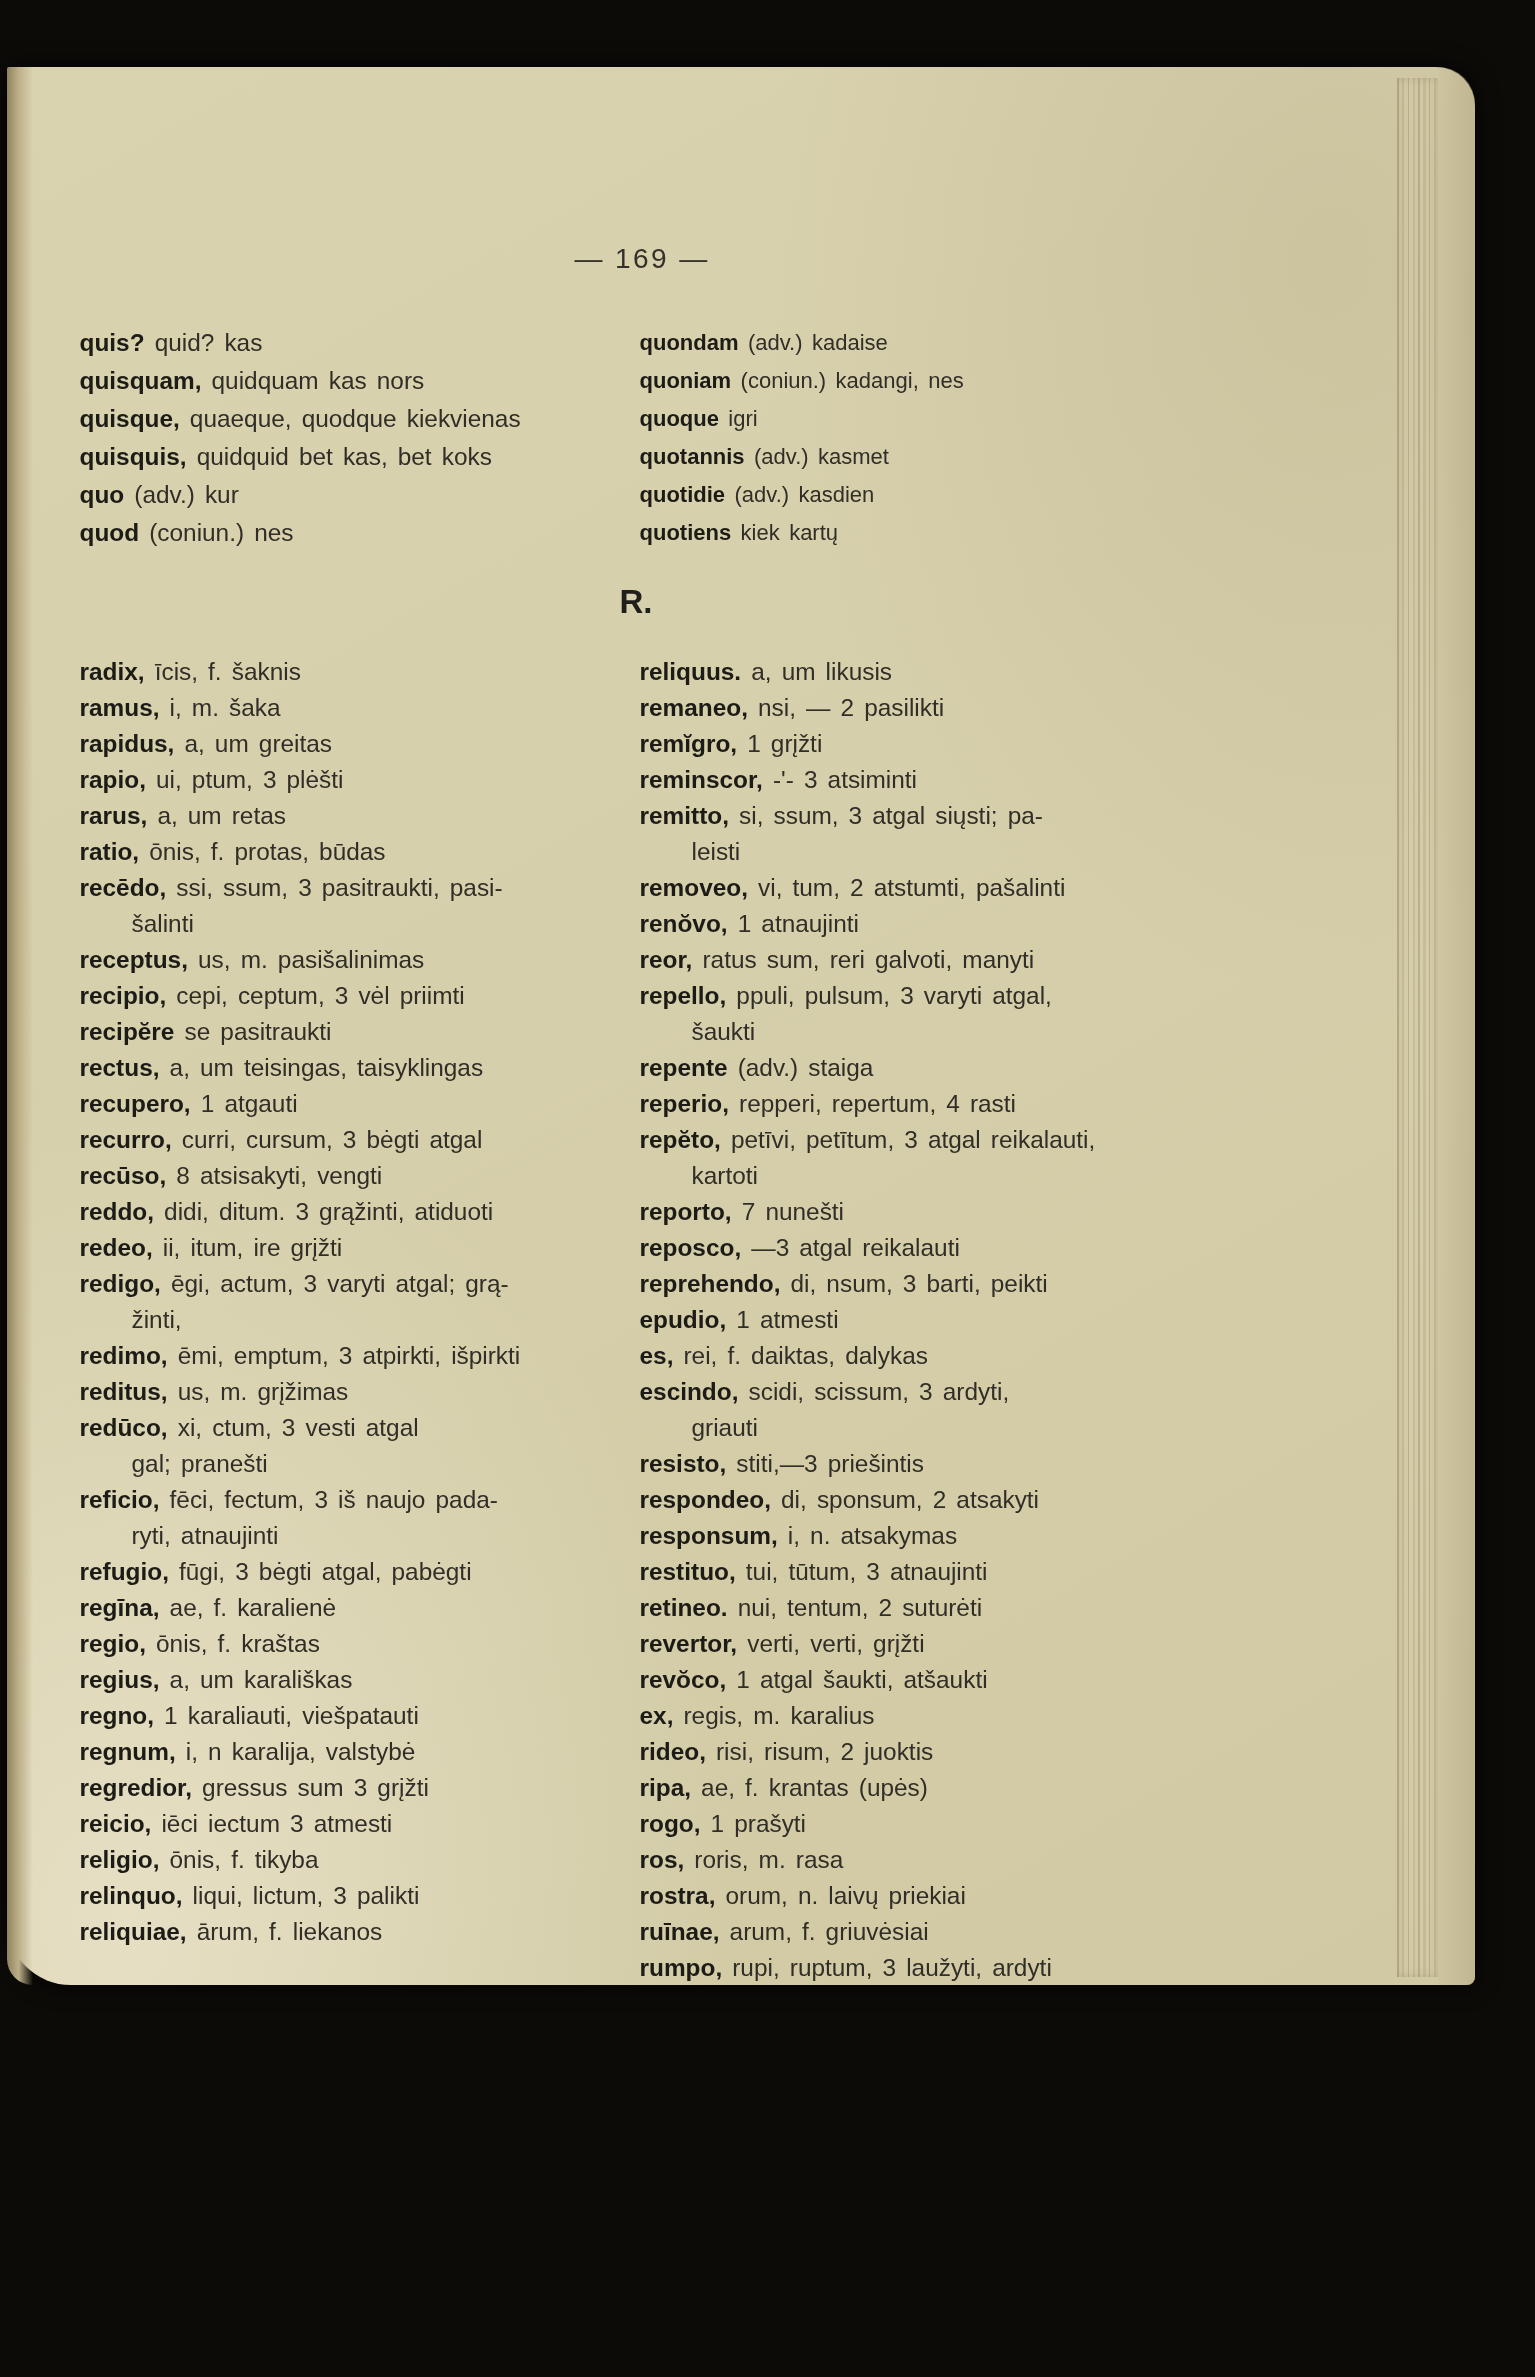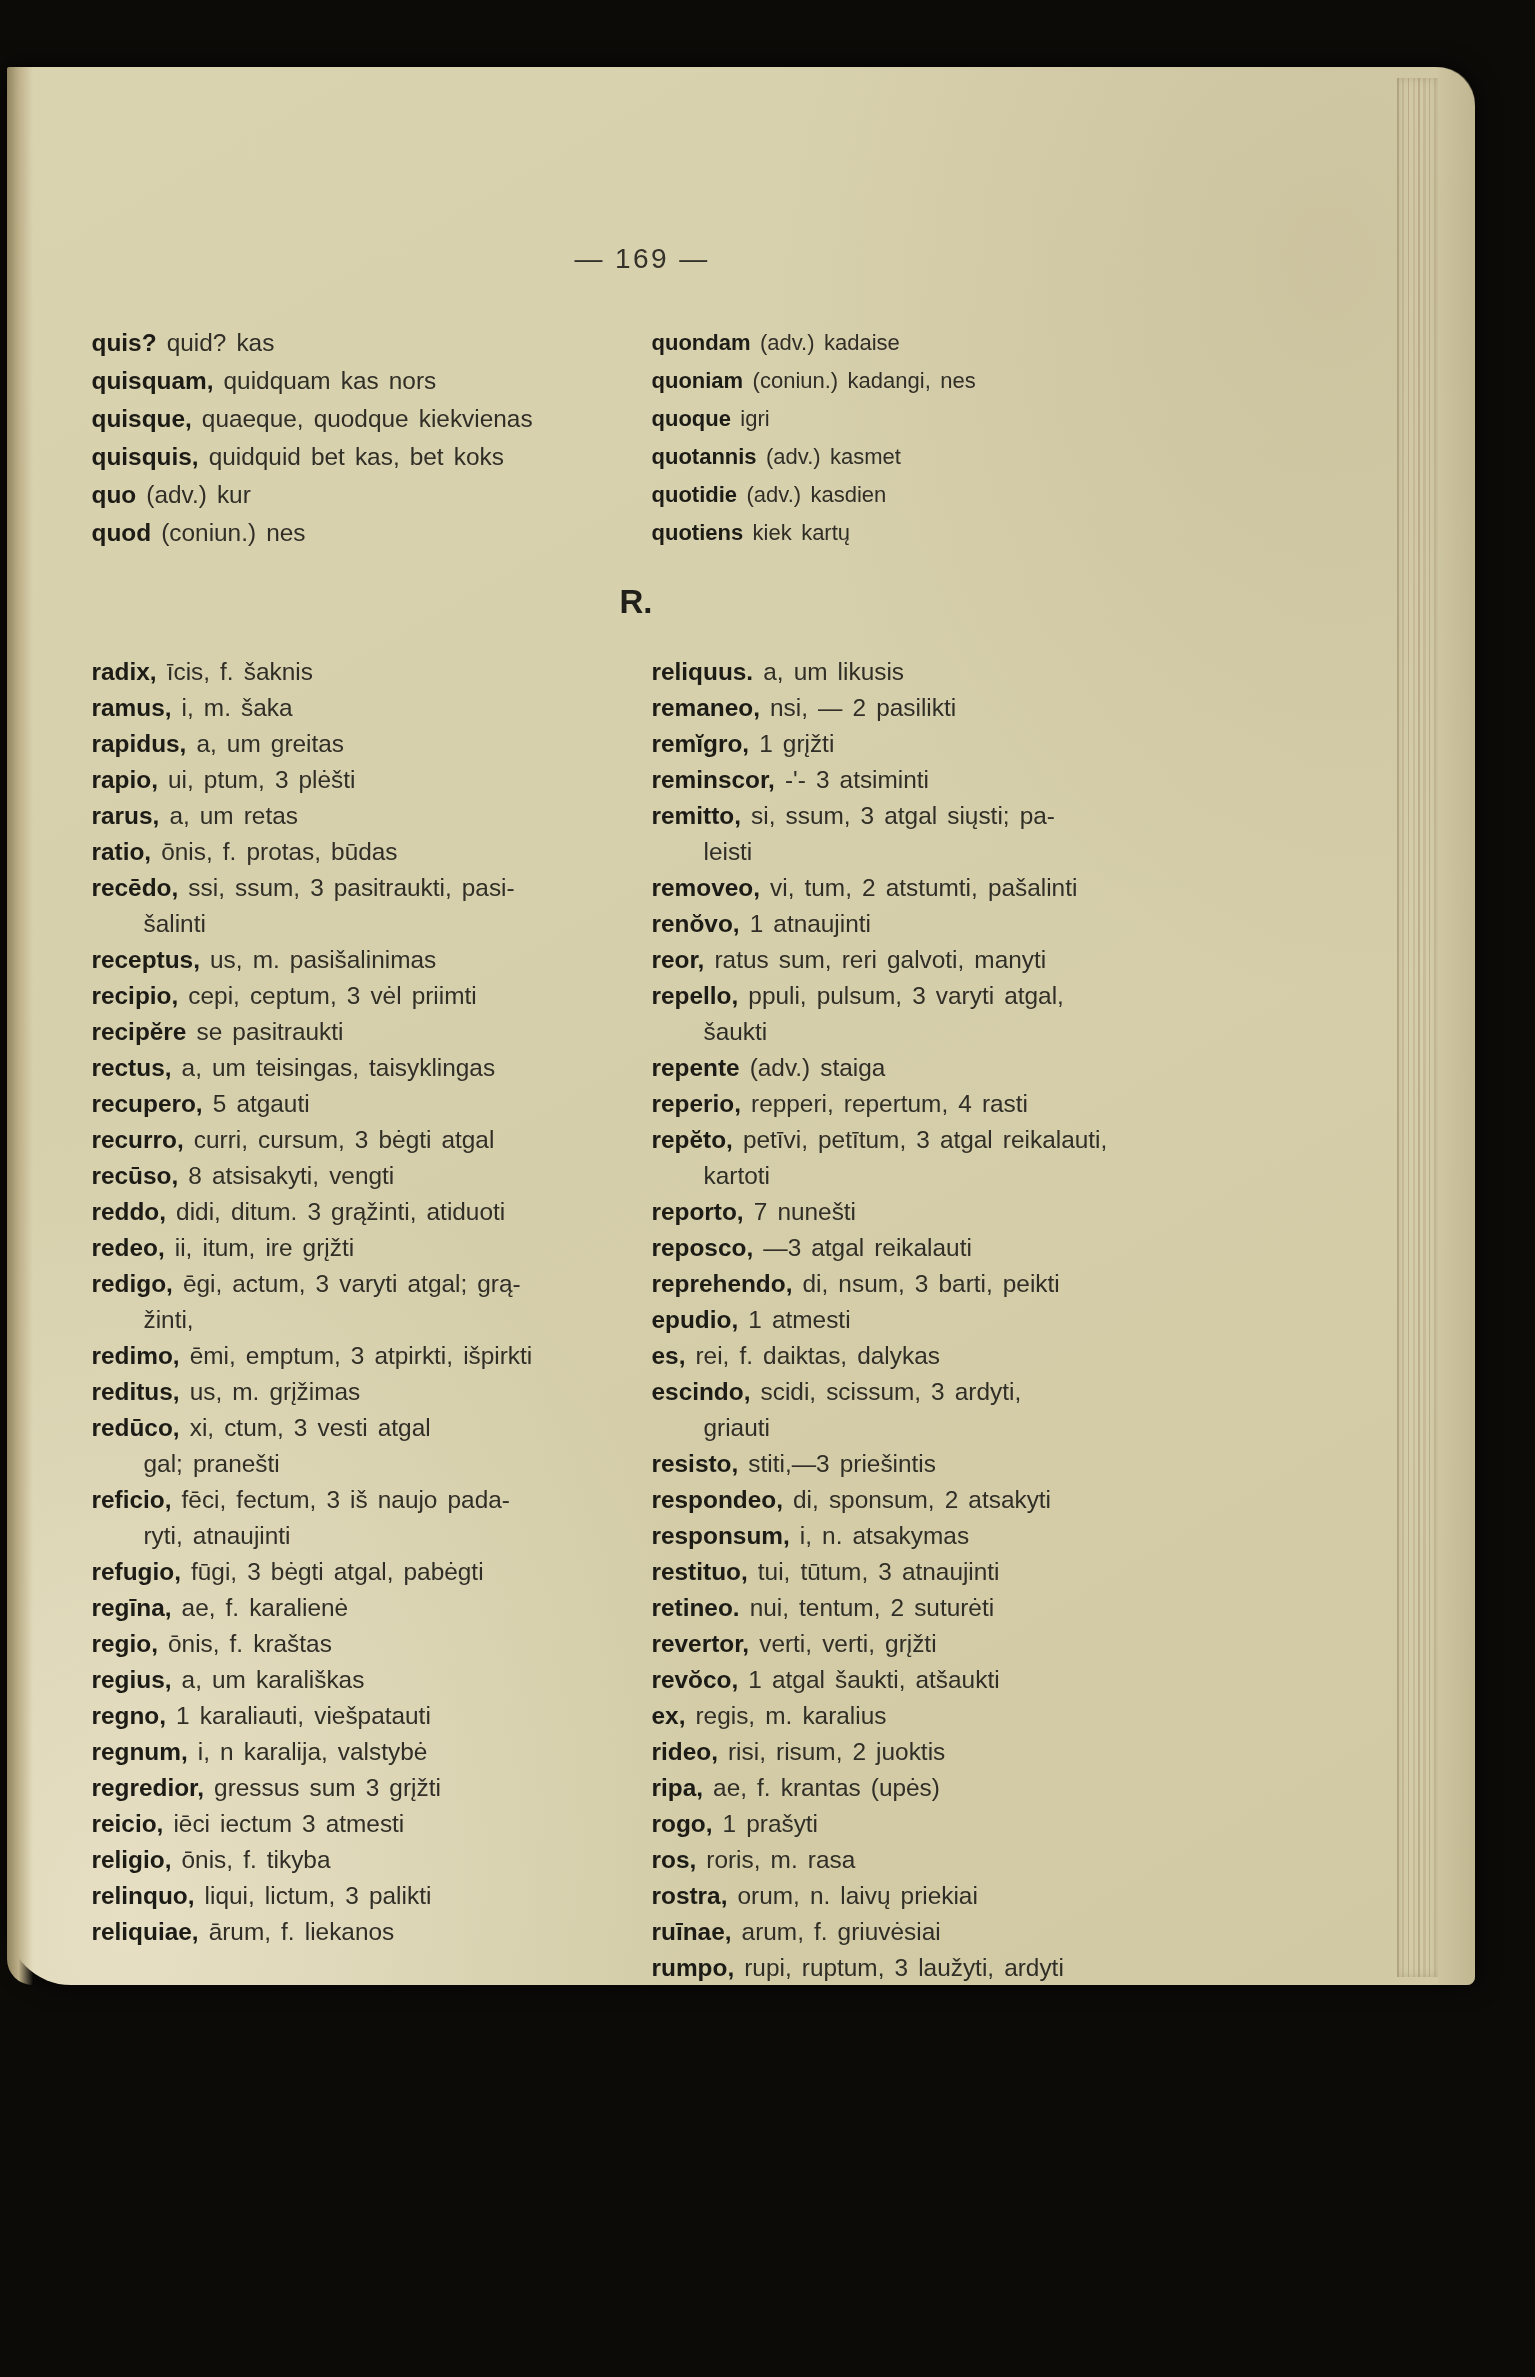--- a/index.html
+++ b/index.html
@@ -49,21 +49,20 @@
   .section-letter {
     position:absolute; top:516px; left:0; width:1259px;
     text-align:center;
     font-size:33px; font-weight:700;
     color:#211f19;
   }
   .col {
     position:absolute;
     color:#302e26;
     word-spacing:3.3px;
-    margin-left:12px;
   }
   .q-left  { left:73px;  top:257px; font-size:24.4px; line-height:38px; width:542px; }
   .q-right { left:633px; top:257px; font-size:22px; line-height:38px; width:603px; }
   .r-left  { left:73px;  top:587px; font-size:24.4px; line-height:36px; width:546px; }
   .r-right { left:633px; top:587px; font-size:24.4px; line-height:36px; width:607px; }
   .entry-line { white-space:nowrap; }
   .entry-line.cont { padding-left:52px; }
   .headword { font-weight:700; color:#1c1b15; }
 </style>
 </head>
@@ -102,21 +101,21 @@
         <div class="entry-line"><span class="headword">rapidus,</span> <span class="entry-rest">a, um greitas</span></div>
         <div class="entry-line"><span class="headword">rapio,</span> <span class="entry-rest">ui, ptum, 3 plėšti</span></div>
         <div class="entry-line"><span class="headword">rarus,</span> <span class="entry-rest">a, um retas</span></div>
         <div class="entry-line"><span class="headword">ratio,</span> <span class="entry-rest">ōnis, f. protas, būdas</span></div>
         <div class="entry-line"><span class="headword">recēdo,</span> <span class="entry-rest">ssi, ssum, 3 pasitraukti, pasi-</span></div>
         <div class="entry-line cont"><span class="entry-rest">šalinti</span></div>
         <div class="entry-line"><span class="headword">receptus,</span> <span class="entry-rest">us, m. pasišalinimas</span></div>
         <div class="entry-line"><span class="headword">recipio,</span> <span class="entry-rest">cepi, ceptum, 3 vėl priimti</span></div>
         <div class="entry-line"><span class="headword">recipĕre</span> <span class="entry-rest">se pasitraukti</span></div>
         <div class="entry-line"><span class="headword">rectus,</span> <span class="entry-rest">a, um teisingas, taisyklingas</span></div>
-        <div class="entry-line"><span class="headword">recupero,</span> <span class="entry-rest">5 atgauti</span></div>
+        <div class="entry-line"><span class="headword">recupero,</span> <span class="entry-rest">1 atgauti</span></div>
         <div class="entry-line"><span class="headword">recurro,</span> <span class="entry-rest">curri, cursum, 3 bėgti atgal</span></div>
         <div class="entry-line"><span class="headword">recūso,</span> <span class="entry-rest">8 atsisakyti, vengti</span></div>
         <div class="entry-line"><span class="headword">reddo,</span> <span class="entry-rest">didi, ditum. 3 grąžinti, atiduoti</span></div>
         <div class="entry-line"><span class="headword">redeo,</span> <span class="entry-rest">ii, itum, ire grįžti</span></div>
         <div class="entry-line"><span class="headword">redigo,</span> <span class="entry-rest">ēgi, actum, 3 varyti atgal; grą-</span></div>
         <div class="entry-line cont"><span class="entry-rest">žinti,</span></div>
         <div class="entry-line"><span class="headword">redimo,</span> <span class="entry-rest">ēmi, emptum, 3 atpirkti, išpirkti</span></div>
         <div class="entry-line"><span class="headword">reditus,</span> <span class="entry-rest">us, m. grįžimas</span></div>
         <div class="entry-line"><span class="headword">redūco,</span> <span class="entry-rest">xi, ctum, 3 vesti atgal</span></div>
         <div class="entry-line cont"><span class="entry-rest">gal; pranešti</span></div>

